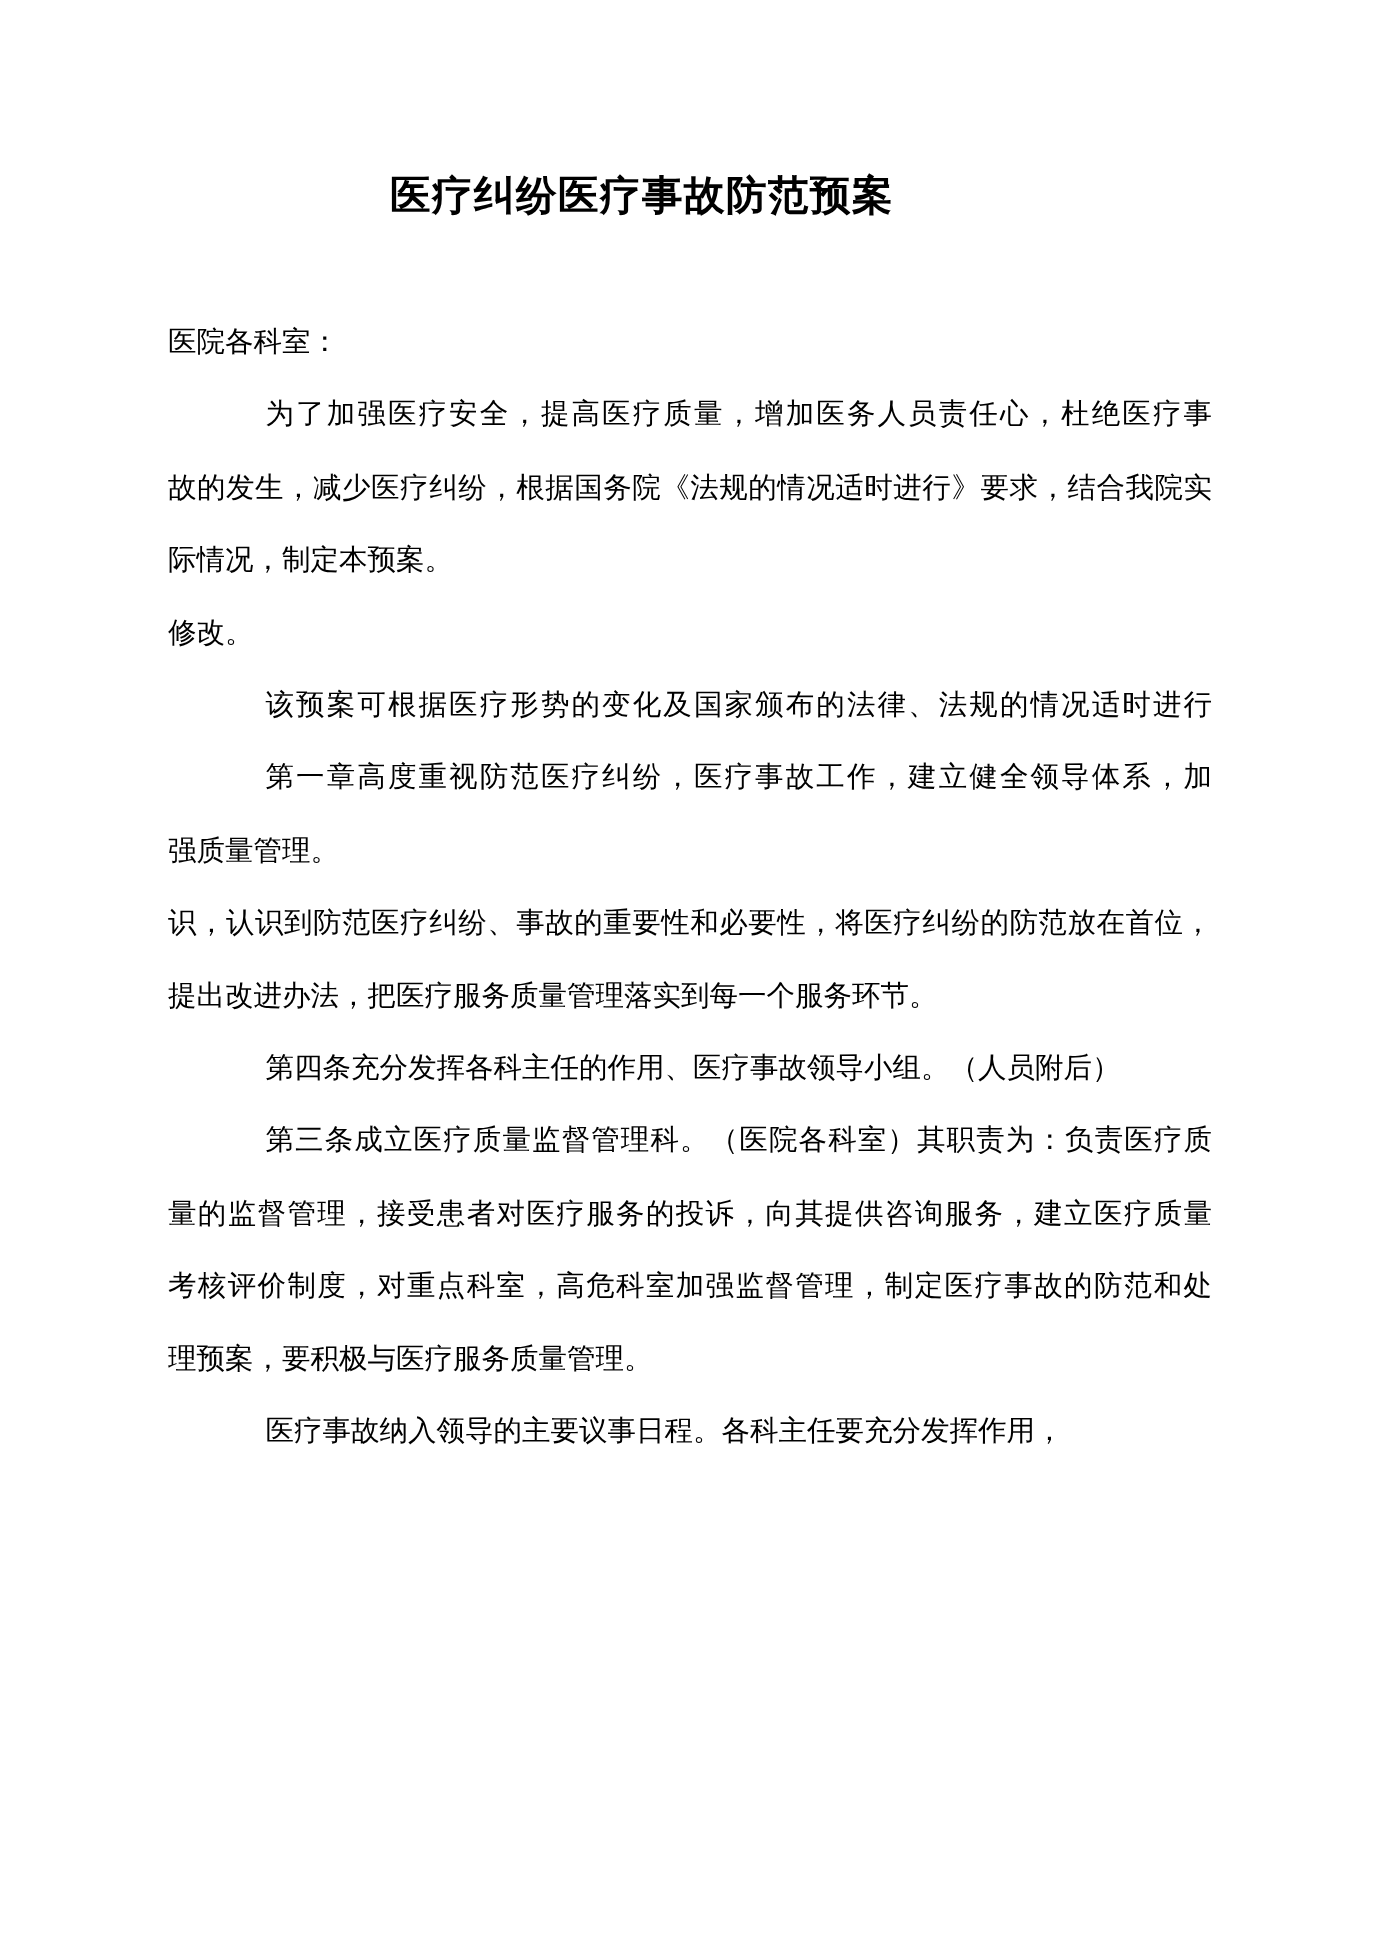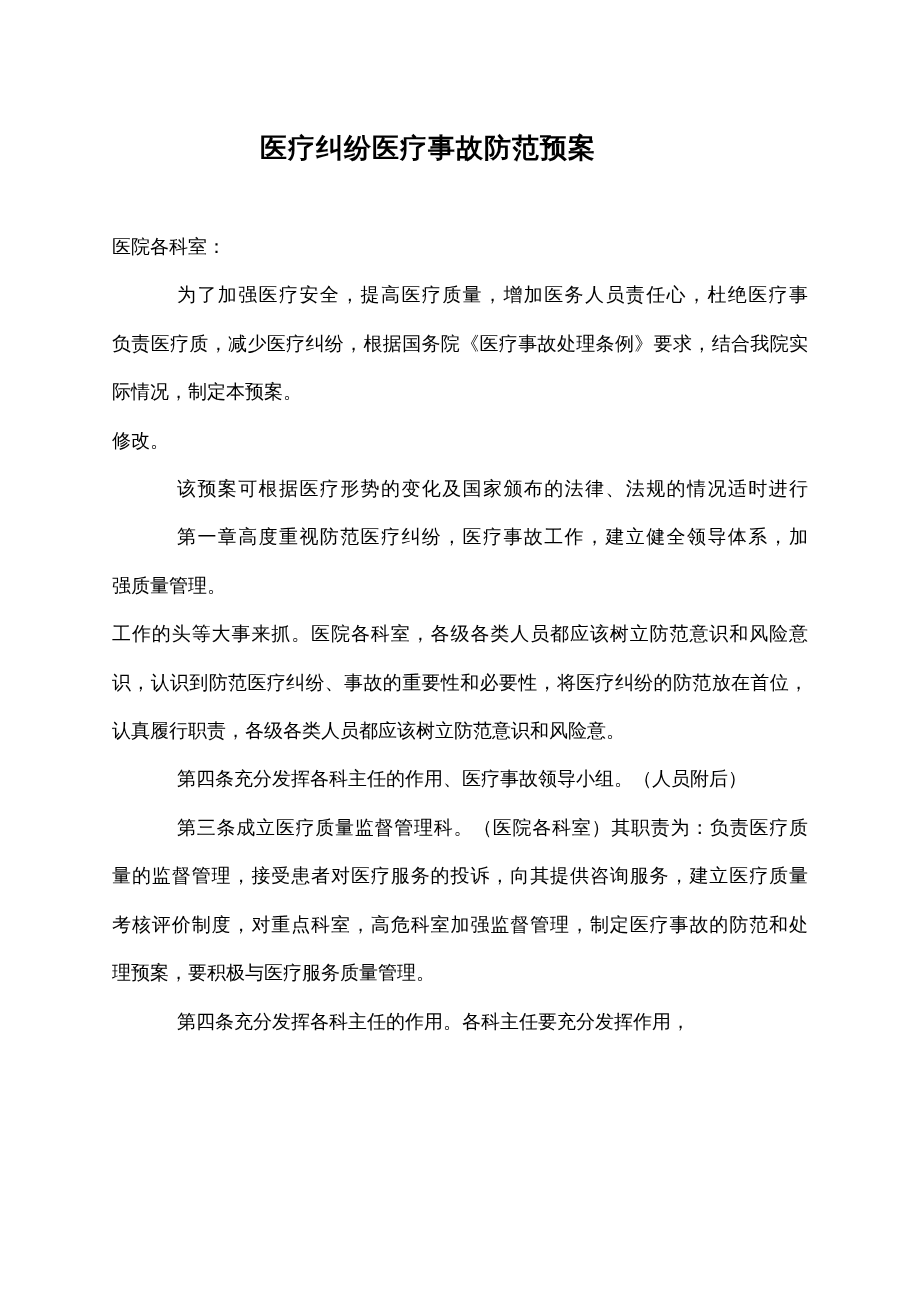--- a/index.html
+++ b/index.html
@@ -7,21 +7,21 @@
   html, body {
     background: #ffffff;
   }
 
   .page {
     position: relative;
     width: 856px;
     height: 1301px;
     background: #ffffff;
     overflow: hidden;
-    padding: 18px 112px;
+    padding: 0 112px;
     color: #000000;
   }
 
   .doc-title {
     margin-top: 110px;
     font-family: "Liberation Sans", "DejaVu Sans", sans-serif;
     font-weight: 700;
     font-size: 27px;
     line-height: 40px;
     text-align: center;
@@ -60,42 +60,41 @@
 
 <div class="page">
   <h1 class="doc-title">医疗纠纷医疗事故防范预案</h1>
 
   <div class="doc-body">
       <div class="paragraph">
         <div class="line last">医院各科室：</div>
       </div>
       <div class="paragraph">
         <div class="line indent">为了加强医疗安全，提高医疗质量，增加医务人员责任心，杜绝医疗事</div>
-        <div class="line">负责医疗质，减少医疗纠纷，根据国务院《医疗事故处理条例》要求，结合我院实</div>
+        <div class="line">故的发生，减少医疗纠纷，根据国务院《法规的情况适时进行》要求，结合我院实</div>
         <div class="line last">际情况，制定本预案。</div>
       </div>
       <div class="paragraph">
         <div class="line last">修改。</div>
         <div class="line indent">该预案可根据医疗形势的变化及国家颁布的法律、法规的情况适时进行</div>
       </div>
       <div class="paragraph">
         <div class="line indent">第一章高度重视防范医疗纠纷，医疗事故工作，建立健全领导体系，加</div>
         <div class="line last">强质量管理。</div>
       </div>
       <div class="paragraph">
-        <div class="line">工作的头等大事来抓。医院各科室，各级各类人员都应该树立防范意识和风险意</div>
         <div class="line">识，认识到防范医疗纠纷、事故的重要性和必要性，将医疗纠纷的防范放在首位，</div>
-        <div class="line last">认真履行职责，各级各类人员都应该树立防范意识和风险意。</div>
+        <div class="line last">提出改进办法，把医疗服务质量管理落实到每一个服务环节。</div>
       </div>
       <div class="paragraph">
         <div class="line last indent">第四条充分发挥各科主任的作用、医疗事故领导小组。（人员附后）</div>
       </div>
       <div class="paragraph">
         <div class="line indent">第三条成立医疗质量监督管理科。（医院各科室）其职责为：负责医疗质</div>
         <div class="line">量的监督管理，接受患者对医疗服务的投诉，向其提供咨询服务，建立医疗质量</div>
         <div class="line">考核评价制度，对重点科室，高危科室加强监督管理，制定医疗事故的防范和处</div>
         <div class="line last">理预案，要积极与医疗服务质量管理。</div>
       </div>
       <div class="paragraph">
-        <div class="line last indent">第四条充分发挥各科主任的作用。各科主任要充分发挥作用，</div>
+        <div class="line last indent">医疗事故纳入领导的主要议事日程。各科主任要充分发挥作用，</div>
       </div>
     </div>
 </div>
 
 </body></html>

